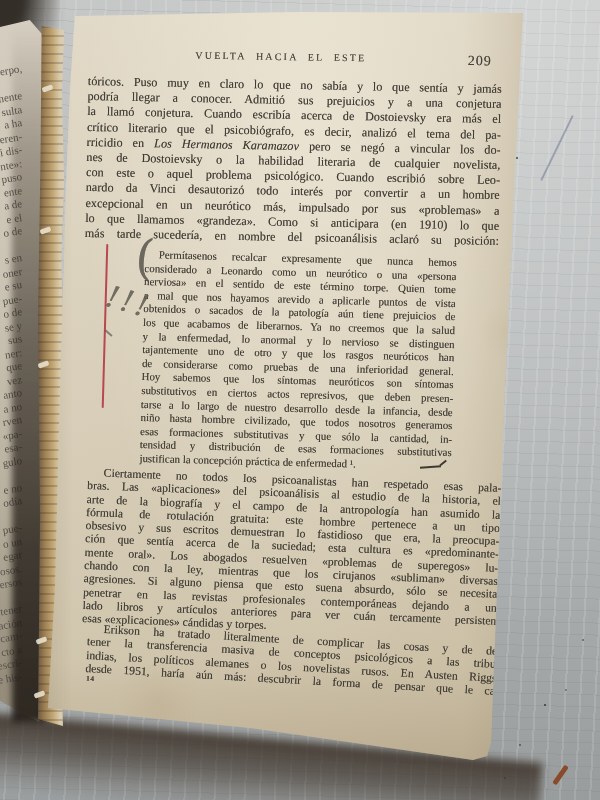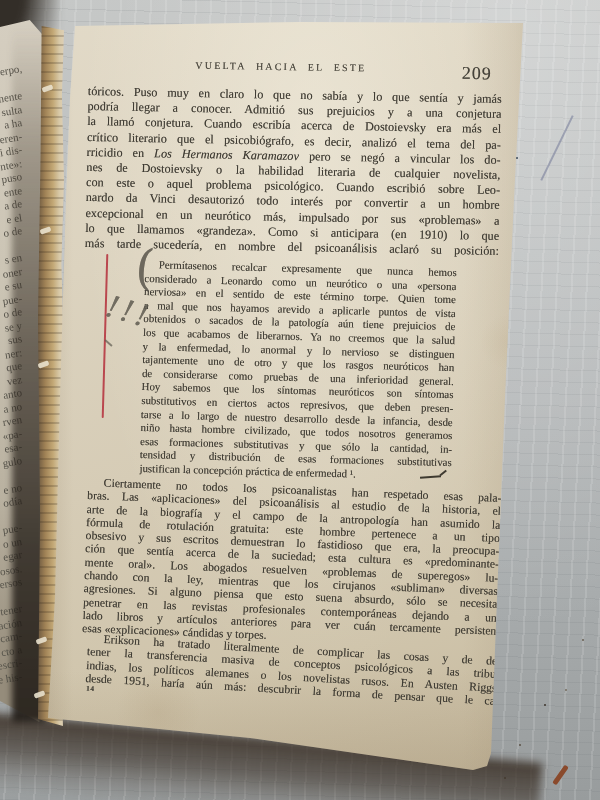--- a/index.html
+++ b/index.html
@@ -47,21 +47,21 @@
       background:
         repeating-linear-gradient(to bottom,rgba(50,38,24,.22) 0 2px,transparent 2px 9px),
         linear-gradient(to right,#6e5a41 0%,#a08256 28%,#c3a876 58%,#d8c9a8 82%,#decfb4 100%);
       clip-path:polygon(14% 0,100% .6%,92% 10%,100% 22%,90% 34%,100% 47%,88% 60%,98% 73%,86% 86%,96% 100%,0 99%,8% 70%,0 42%,10% 18%);}
   .nick{position:absolute;width:11px;height:5px;background:#e9e1cd;border-radius:2px;
       transform:rotate(-20deg);opacity:.9;}
   .nick.n1{left:42px;top:86px;} .nick.n2{left:40px;top:228px;}
   .nick.n3{left:38px;top:362px;} .nick.n4{left:36px;top:638px;}
   .nick.n5{left:34px;top:692px;}
   
-  .main-page{position:absolute;left:38px;top:12px;width:500px;height:766px;color:var(--ink,#3e3b33);
+  .main-page{position:absolute;left:38px;top:2px;width:500px;height:766px;color:var(--ink,#3e3b33);
       background:
         radial-gradient(ellipse at 55% 18%, rgba(255,252,240,.35), transparent 60%),
         linear-gradient(to right, rgba(120,100,70,.22) 0%, transparent 7%, transparent 85%, rgba(130,110,80,.12) 95%, rgba(150,130,100,.28) 100%),
         linear-gradient(165deg,#e2dac8 0%,#dcd3bf 30%,#d6ccb6 55%,#cfc4ab 80%,#c4b79c 100%);
       clip-path:polygon(37px 14px,262px 10px,485px 11px,476px 186px,467px 386px,459px 586px,
         453px 741px,449px 754px,435px 758px,212px 726px,10px 706px,17px 586px,22px 386px,
         28px 186px,32px 86px);
       text-shadow:0 0 .5px rgba(60,55,45,.55);}
   .main-page::before{content:"";position:absolute;inset:0;pointer-events:none;
       background:
@@ -78,21 +78,21 @@
   .quote .line:first-child{text-indent:14px;}
   .p2 .line:first-child,.p3 .line:first-child{text-indent:16px;}
   .p1{top:72px;transform:rotate(1.1deg);}
   .quote{top:246px;left:57px;width:312px;transform:rotate(1.5deg);}
   .p2{top:464px;transform:rotate(2.2deg);}
   .p3{top:620px;transform:rotate(3.2deg);}
   .header{position:absolute;top:46px;left:0;width:414px;height:15px;transform:rotate(.9deg);
       transform-origin:0 0;}
   .rh{position:absolute;left:-14px;width:100%;text-align:center;font-size:10px;
       letter-spacing:2.2px;word-spacing:5px;color:#4a473e;}
-  .folio{position:absolute;right:10px;top:-1px;font-size:18px;letter-spacing:1px;color:#45423a;}
+  .folio{position:absolute;right:10px;top:-1px;font-size:14px;letter-spacing:1px;color:#45423a;}
   
   .red-line{position:absolute;left:66px;top:242px;width:1.7px;height:164px;
       background:var(--red-line,#b5333f);transform:rotate(1.6deg);opacity:.88;border-radius:1px;}
   .pencil{position:absolute;left:68px;top:282px;font-size:30px;font-style:italic;
       color:var(--pencil,#5f5b51);transform:rotate(16deg);letter-spacing:3px;opacity:.85;
       font-family:"DejaVu Serif",serif;}
   .pencil-tick{position:absolute;left:66px;top:330px;width:9px;height:2px;
       background:var(--pencil,#5f5b51);transform:rotate(40deg);opacity:.7;}
   .paren{position:absolute;left:98px;top:228px;font-size:46px;color:#514d44;
       transform:rotate(6deg) scaleY(1.05);opacity:.8;font-family:"DejaVu Serif",serif;}

